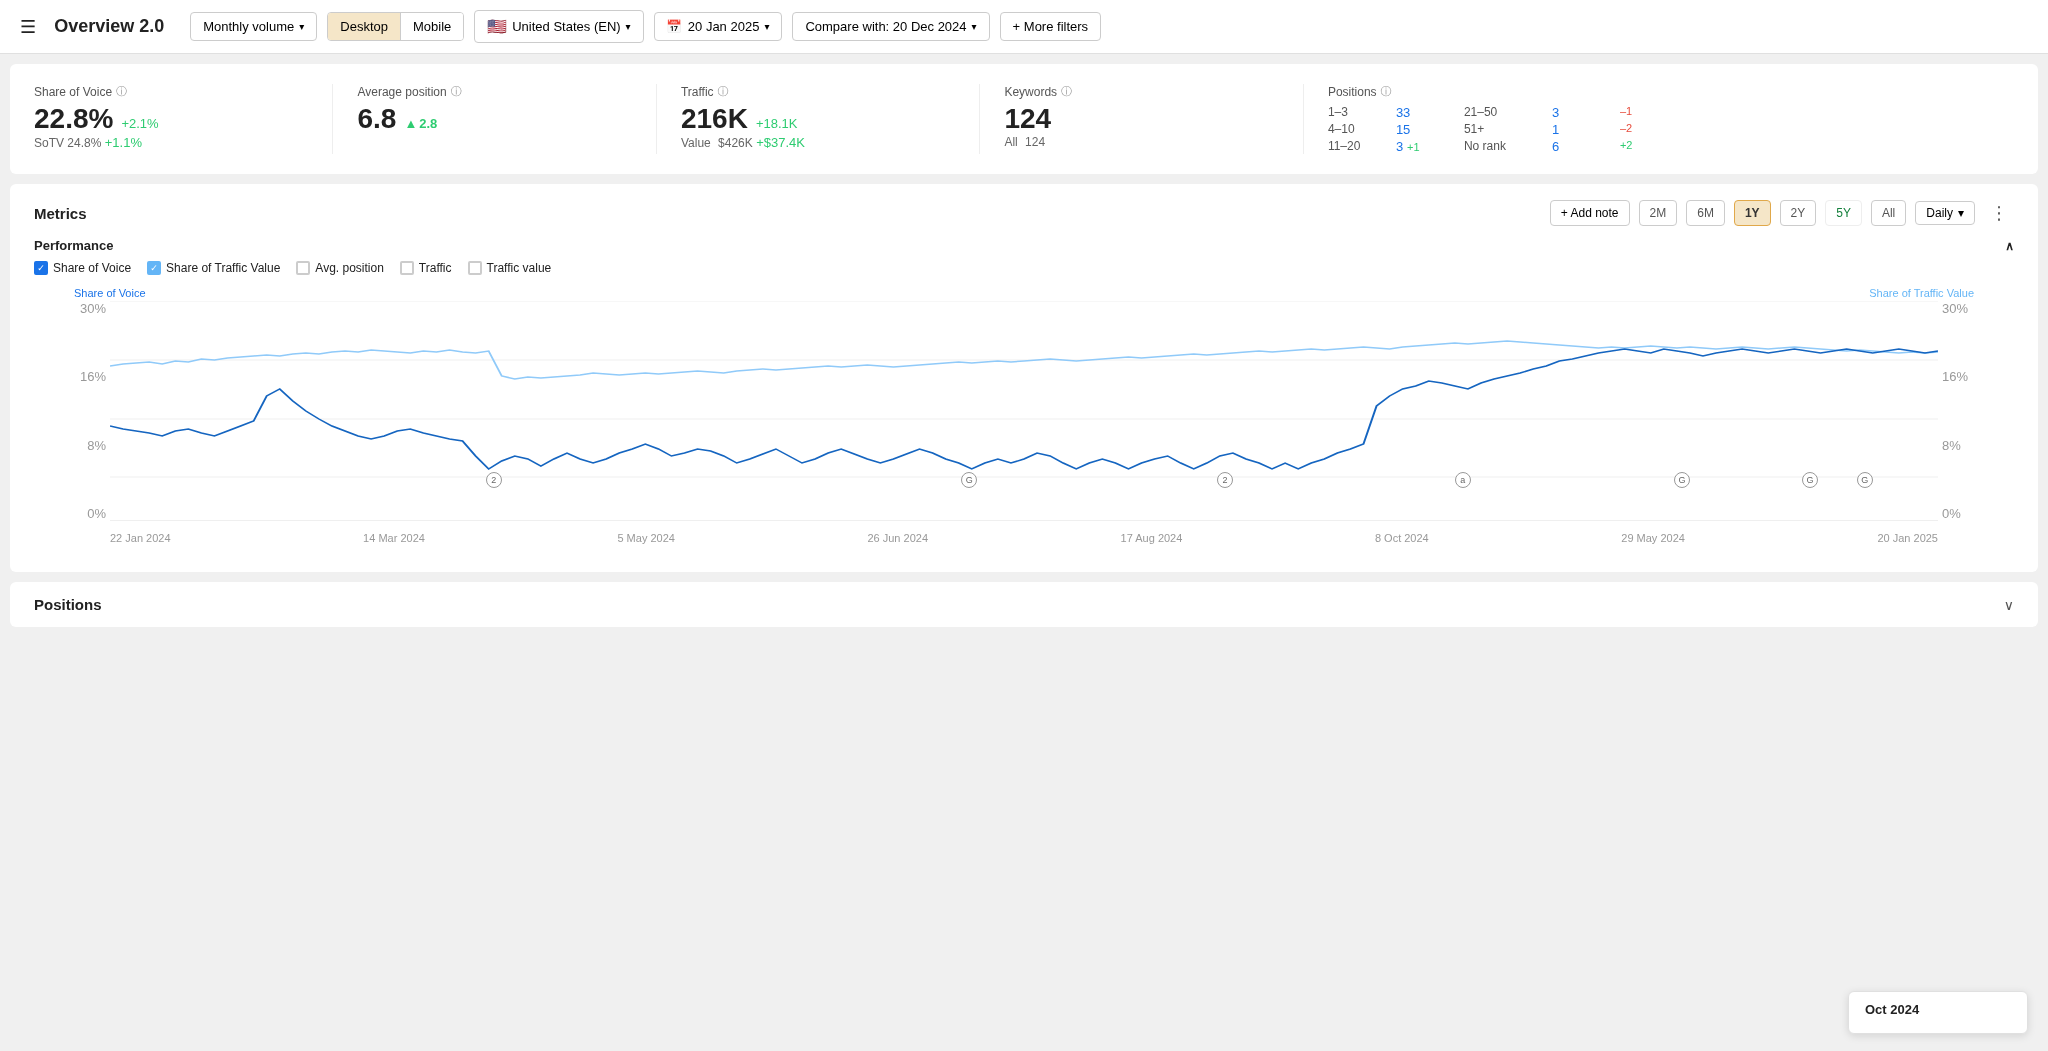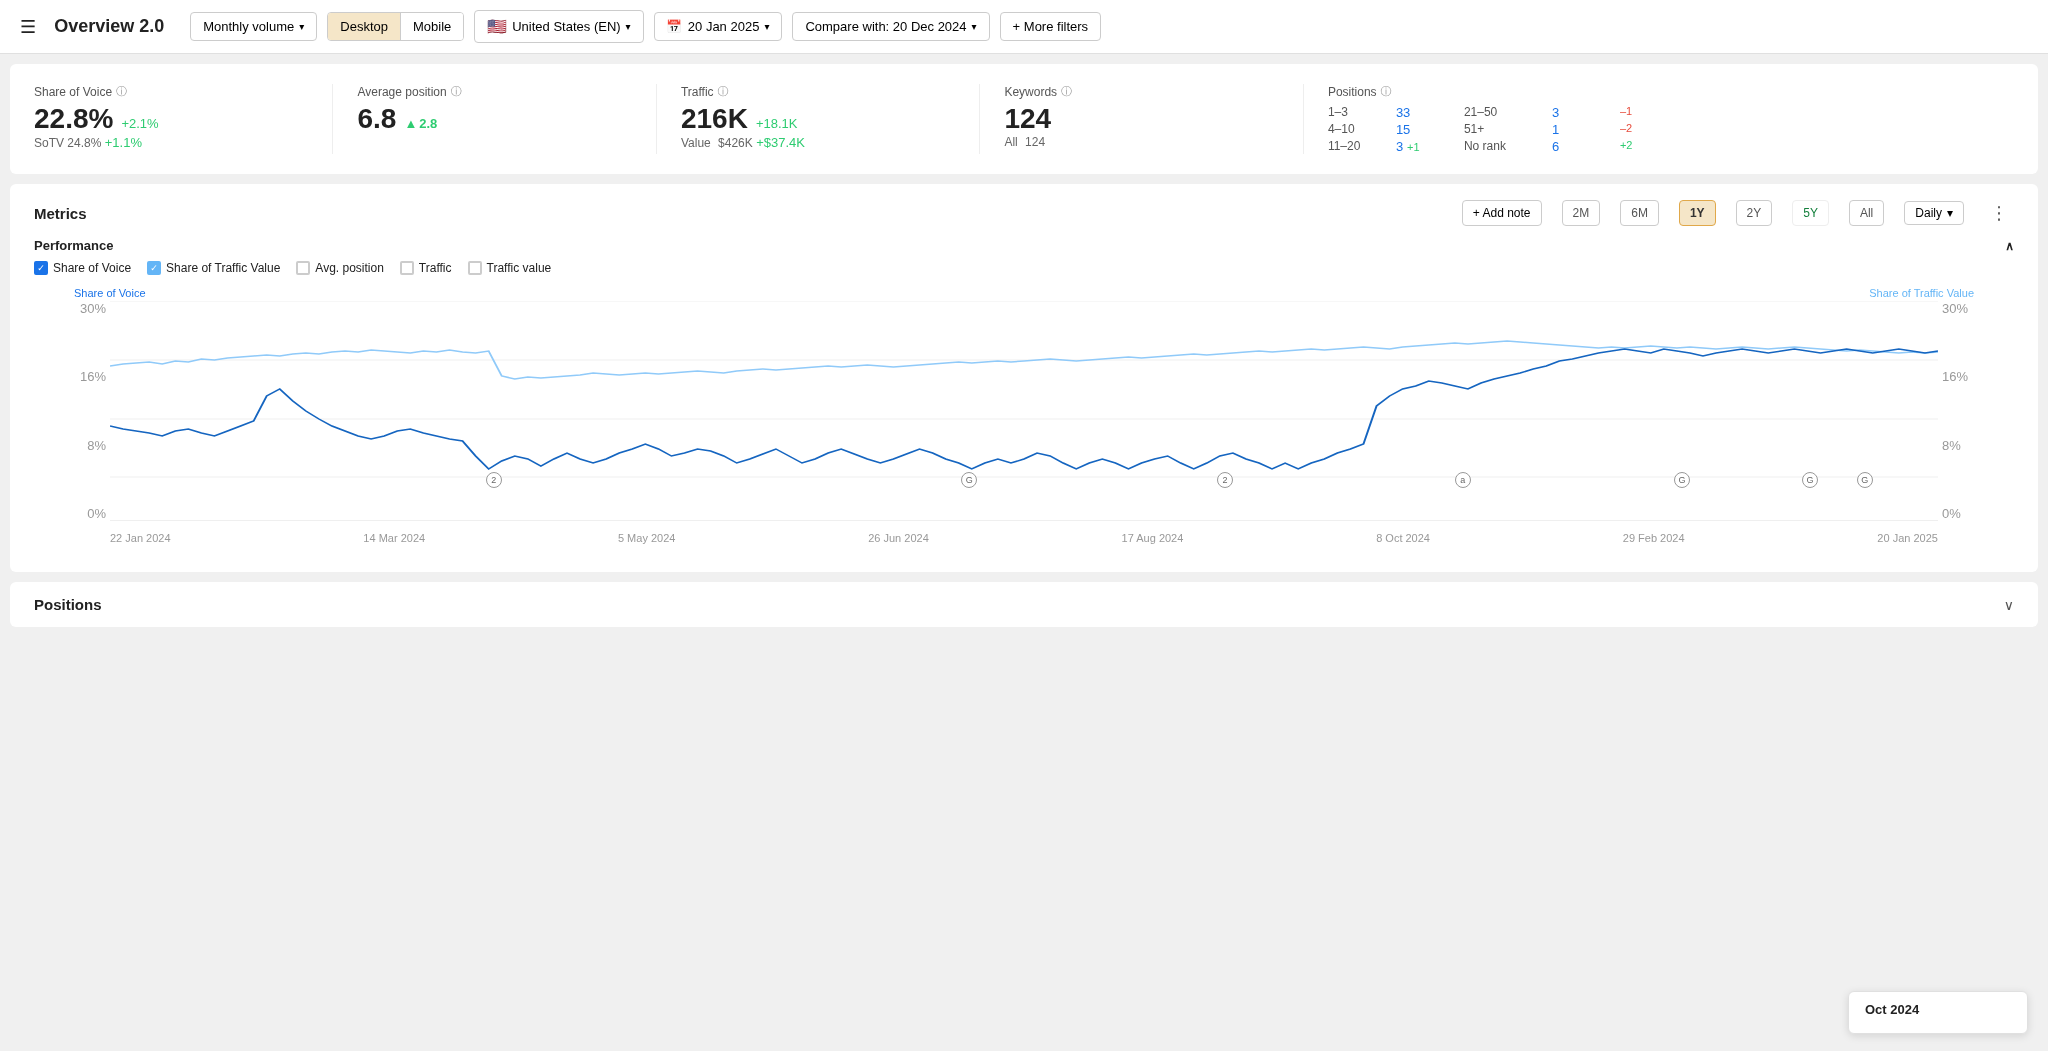--- a/index.html
+++ b/index.html
@@ -26,21 +26,21 @@
     .metric-change-pos { color: #2ecc71; font-size: 13px; font-weight: 400; }
     .metric-sub { font-size: 12px; color: #666; }
     .pos-label { font-size: 12px; color: #555; }
     .pos-value { font-size: 13px; color: #1a73e8; font-weight: 500; }
     .pos-change-pos { color: #2ecc71; font-size: 11px; }
     .pos-change-neg { color: #e74c3c; font-size: 11px; }
     
     .chart-panel { background: #fff; margin: 10px; border-radius: 6px; padding: 16px 24px; }
     .chart-header { display: flex; align-items: center; justify-content: space-between; margin-bottom: 12px; }
     .chart-title { font-size: 15px; font-weight: 600; }
-    .chart-controls { display: flex; align-items: center; gap: 20px; }
+    .chart-controls { display: flex; align-items: center; gap: 9px; }
     .add-note-btn { border: 1px solid #ccc; background: #fff; padding: 5px 10px; border-radius: 4px; cursor: pointer; font-size: 12px; display: flex; align-items: center; gap: 4px; }
     .time-btn { border: 1px solid #ccc; background: #fff; padding: 5px 10px; border-radius: 4px; cursor: pointer; font-size: 12px; color: #555; }
     .time-btn.active { background: #f5e6c8; border-color: #e0a84a; color: #333; font-weight: 600; }
     .time-btn.disabled { color: #15803d; border-color: #eee; cursor: default; }
     .more-btn { font-size: 18px; cursor: pointer; color: #555; padding: 0 6px; }
     
     .performance-section { margin-bottom: 12px; }
     .performance-title { font-size: 13px; font-weight: 600; margin-bottom: 8px; display: flex; align-items: center; justify-content: space-between; }
     .chevron { font-size: 12px; }
     
@@ -303,21 +303,21 @@
         </div>
       </div>
 
       <div style="display:flex;justify-content:space-between;margin-top:8px;padding-left:36px;padding-right:36px;">
         <span class="x-label">22 Jan 2024</span>
         <span class="x-label">14 Mar 2024</span>
         <span class="x-label">5 May 2024</span>
         <span class="x-label">26 Jun 2024</span>
         <span class="x-label">17 Aug 2024</span>
         <span class="x-label">8 Oct 2024</span>
-        <span class="x-label">29 Feb 2024</span>
+        <span class="x-label">29 May 2024</span>
         <span class="x-label">20 Jan 2025</span>
       </div>
     </div>
   </div>
 </div>
 
 <div class="positions-bottom">
   <span class="positions-title">Positions</span>
   <span style="font-size:14px;color:#555;">∨</span>
 </div>

